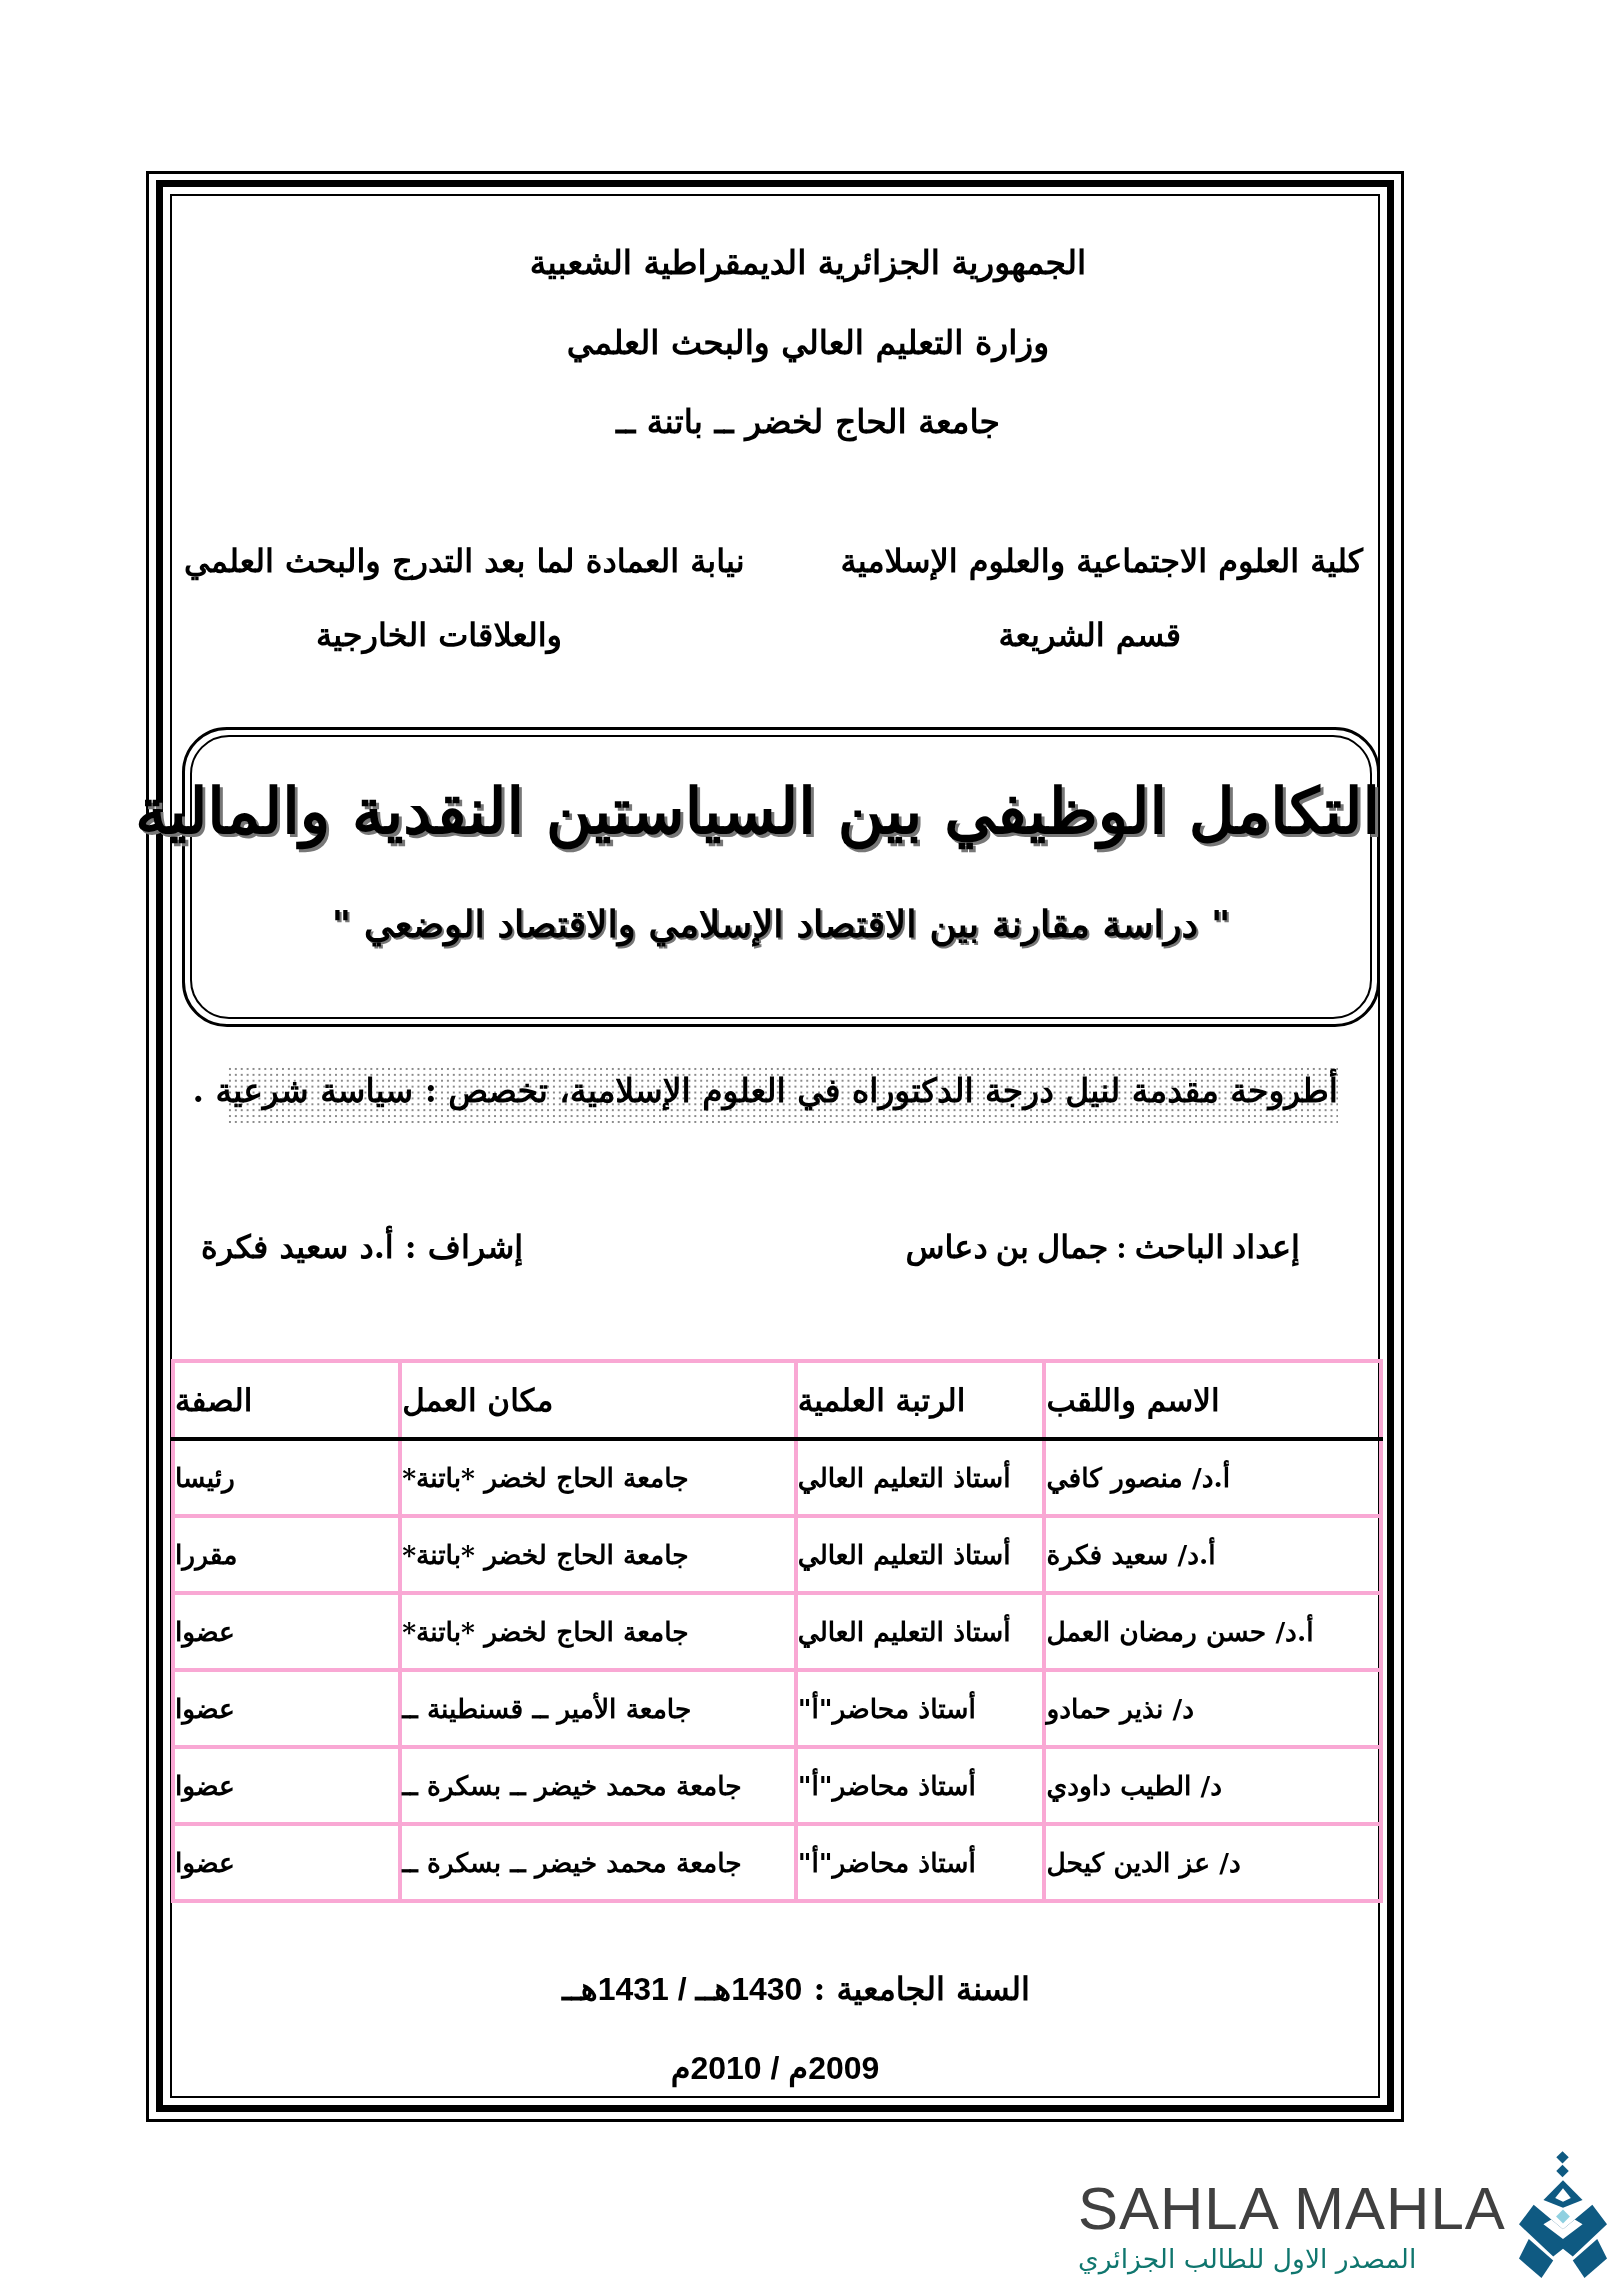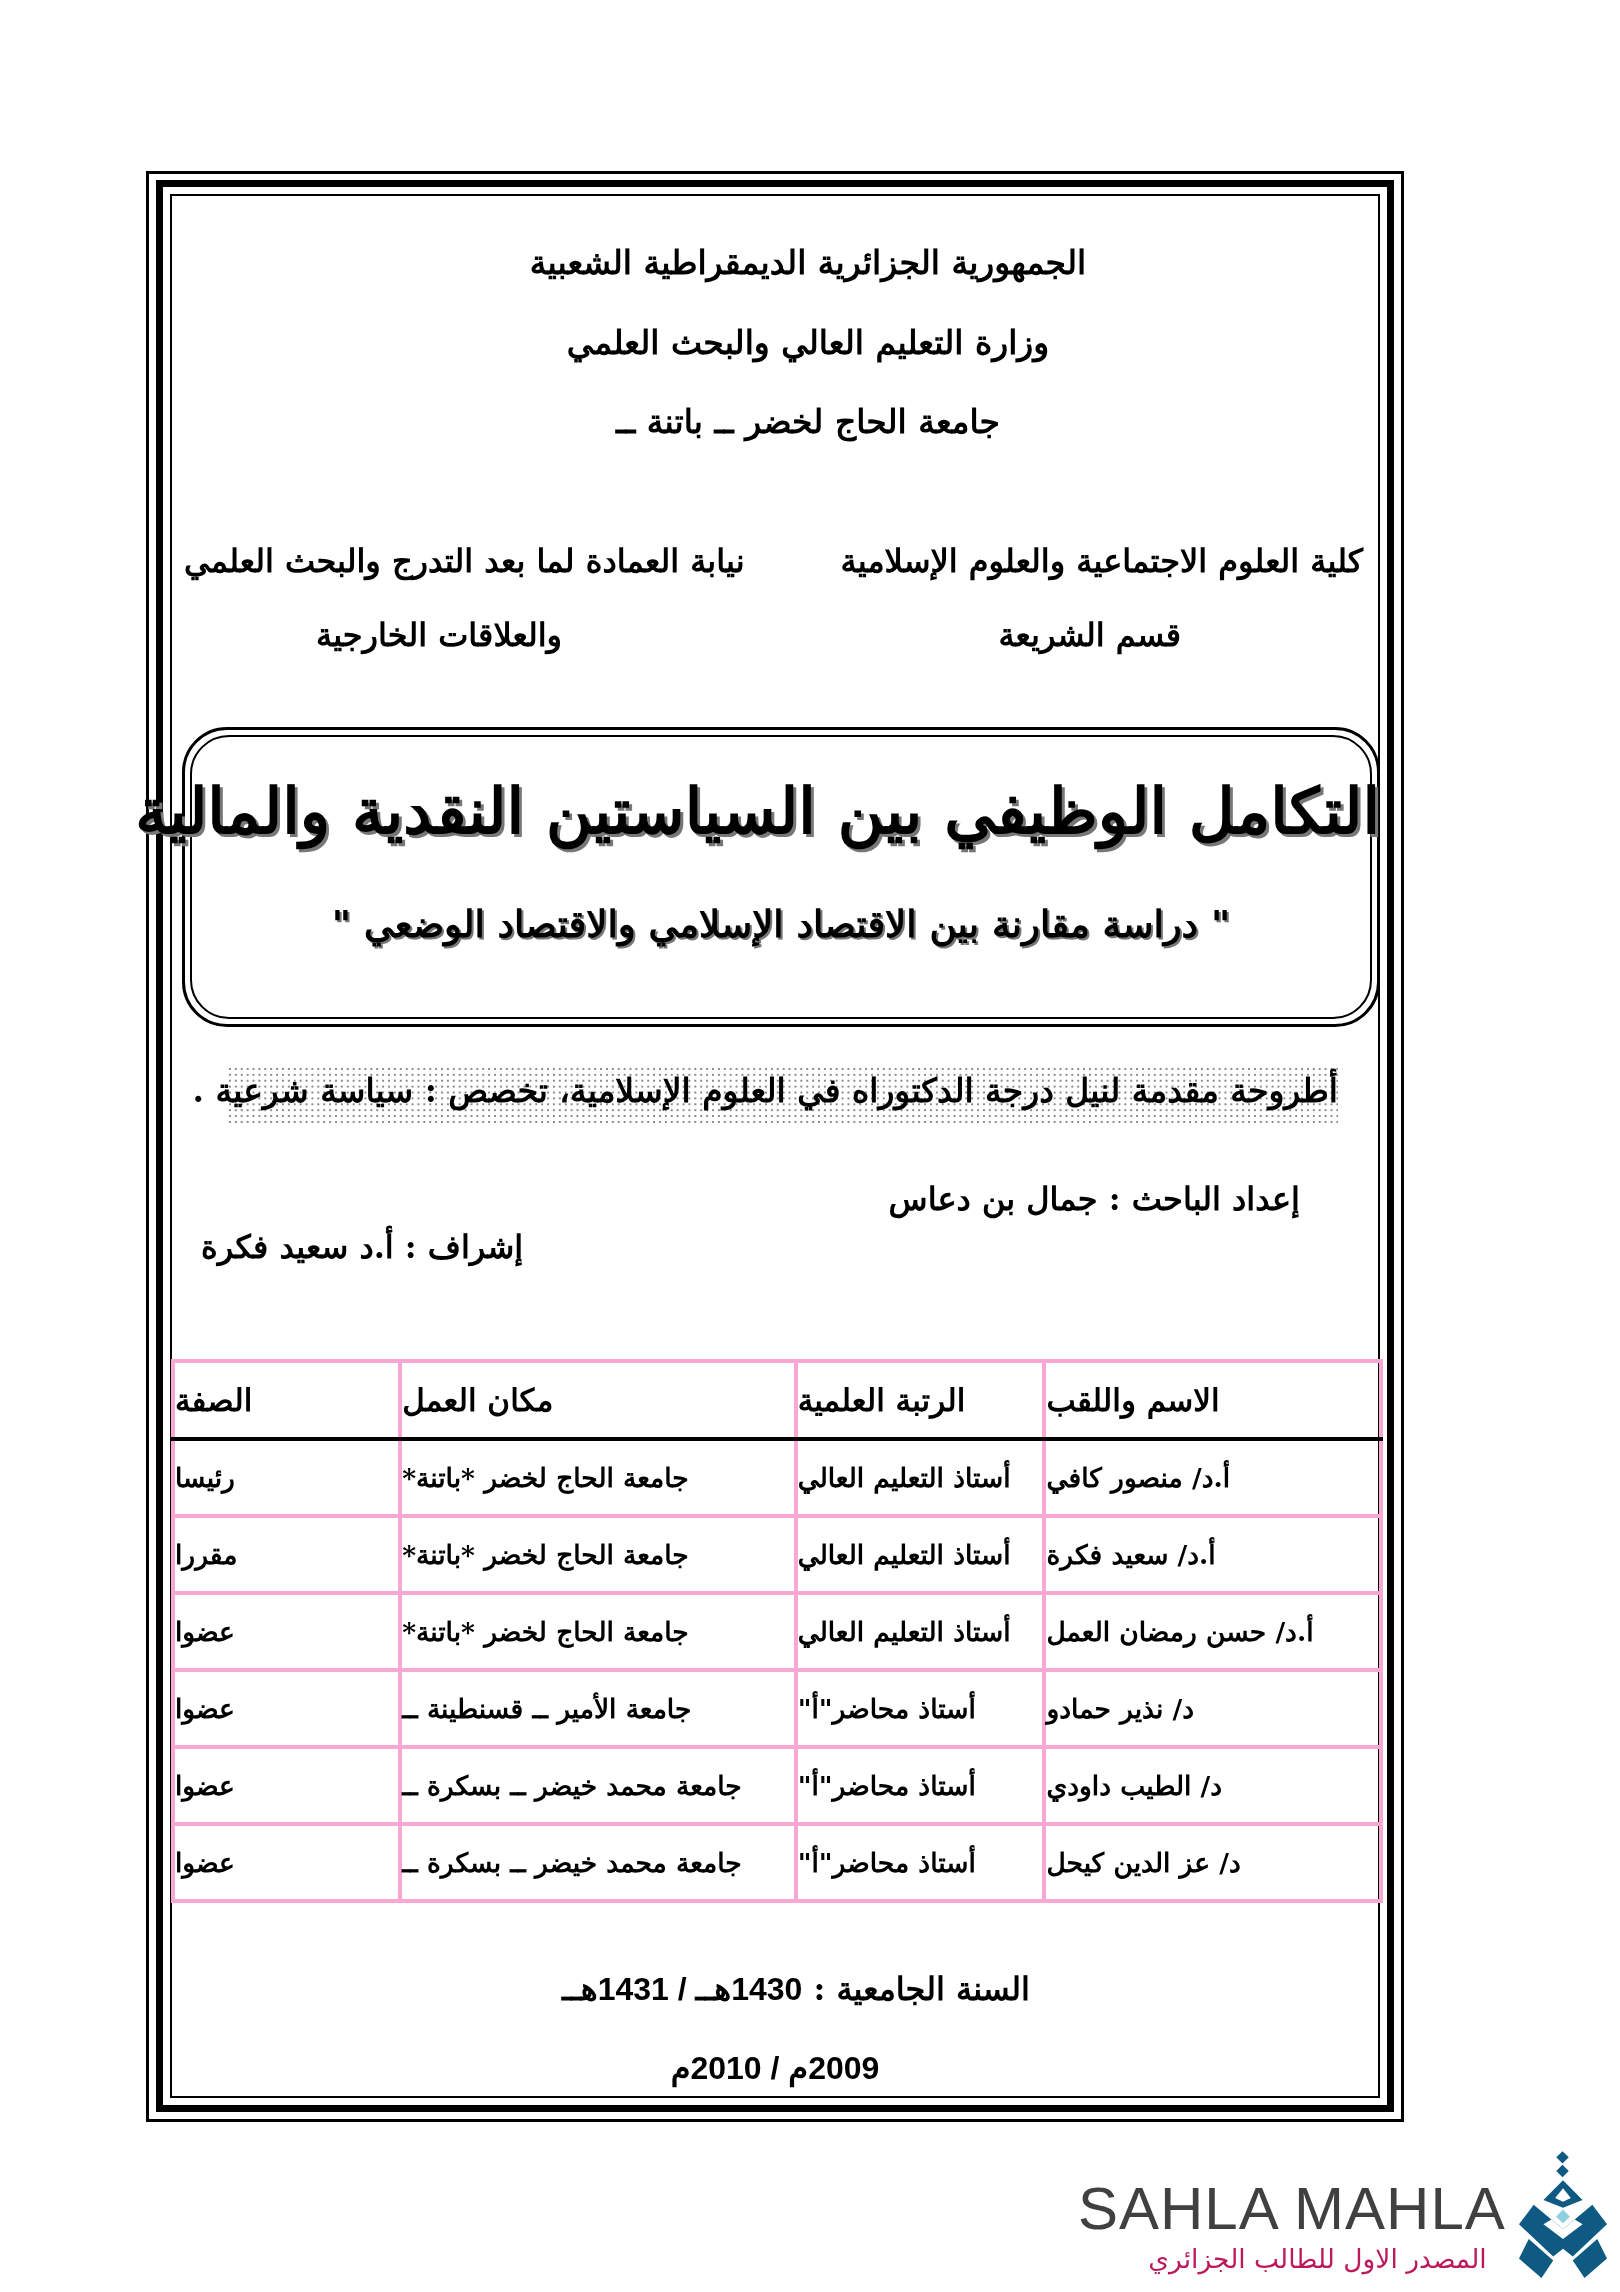--- a/index.html
+++ b/index.html
@@ -55,22 +55,22 @@
 
   .year-line { left:170px; width:1210px; text-align:center; font-weight:bold; white-space:nowrap;
                font-size:32px; }
   .y1 { top:1970px;padding-left:21px; }
   .y2 { top:2049px; }
   .num { font-family:"Liberation Sans", sans-serif; }
 
   
   .logo-text { left:1078px; top:2174px; font-family:"Liberation Sans", sans-serif;
                font-size:60px; color:#404040; direction:ltr; letter-spacing:1px; font-weight:normal; }
-  .logo-sub  { left:1078px; top:2243px; width:431px; text-align:center; direction:rtl;
-               font-family:"DejaVu Sans", sans-serif; font-size:26.5px; color:#be185d;margin-left:24px; }
+  .logo-sub  { left:1078px; top:2243px; width:431px; text-align:left; direction:rtl;
+               font-family:"DejaVu Sans", sans-serif; font-size:26.5px; color:#0f766e; }
   .logo-emblem { left:1514px; top:2151px; width:98px; height:132px; }
 </style>
 </head>
 <body>
 
 <div class="abs frame-outer"></div>
 <div class="abs frame-mid"></div>
 <div class="abs frame-inner"></div>
 
 <div class="abs center-line hdr r1">الجمهورية الجزائرية الديمقراطية الشعبية</div>
@@ -83,21 +83,21 @@
 <div class="abs col-text" style="left:316px; top:616px;">والعلاقات الخارجية</div>
 
 <div class="abs title-box-outer"></div>
 <div class="abs title-box-inner"></div>
 <div class="abs main-title">التكامل الوظيفي بين السياستين النقدية والمالية</div>
 <div class="abs sub-title">" دراسة مقارنة بين الاقتصاد الإسلامي والاقتصاد الوضعي "</div>
 
 <div class="abs thesis-band"></div>
 <div class="abs thesis-text">أطروحة مقدمة لنيل درجة الدكتوراه في العلوم الإسلامية، تخصص : سياسة شرعية .</div>
 
-<div class="abs col-text" style="right:320px; top:1180px;">إعداد الباحث : جمال بن دعاس</div>
+<div class="abs col-text" style="right:320px; top:1228px;font-family:Liberation Serif, serif;">إعداد الباحث : جمال بن دعاس</div>
 <div class="abs col-text" style="left:201px; top:1228px;">إشراف : أ.د سعيد فكرة</div>
 
 <table class="committee">
   <thead>
     <tr>
       <th class="c-name">الاسم واللقب</th>
       <th class="c-rank">الرتبة العلمية</th>
       <th class="c-place">مكان العمل</th>
       <th class="c-role">الصفة</th>
     </tr>

